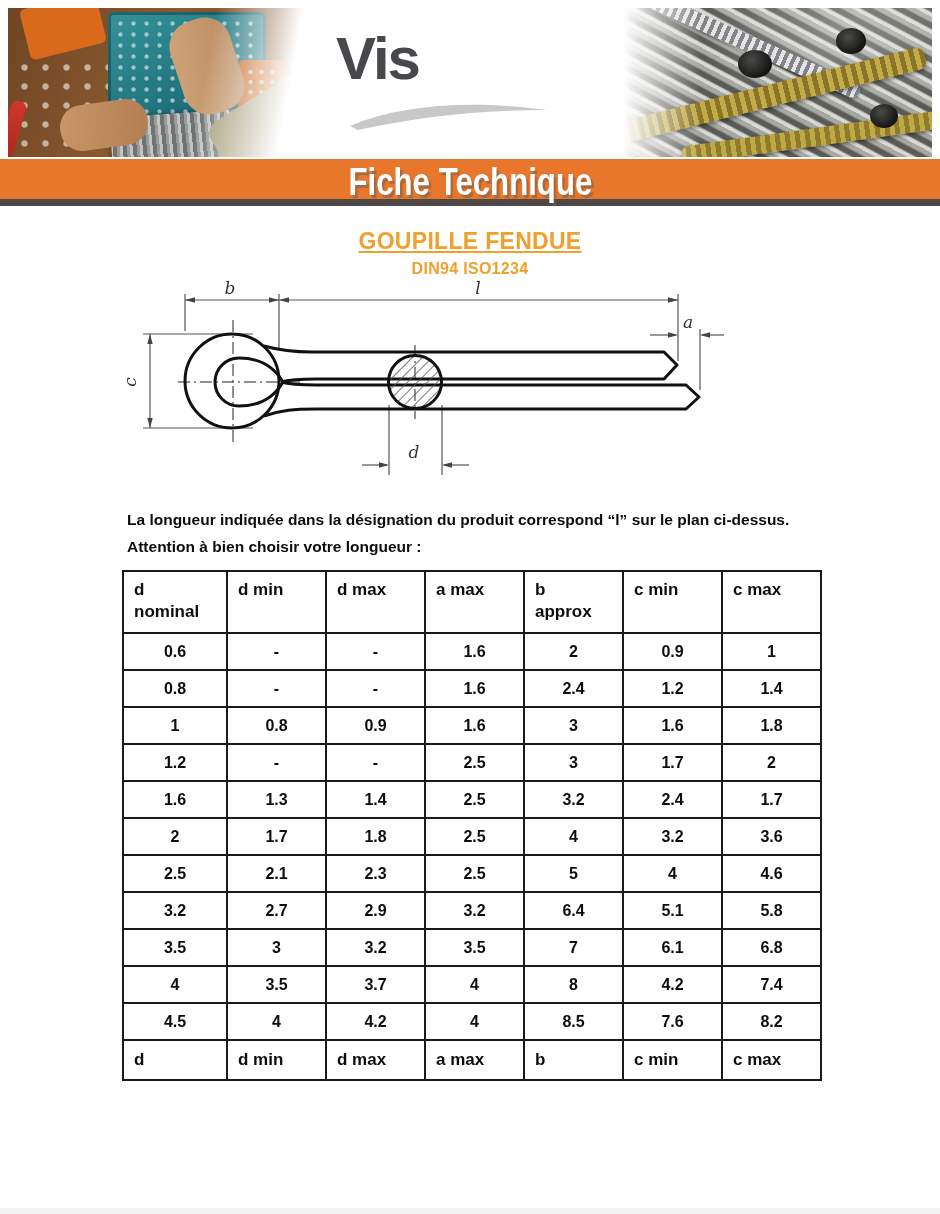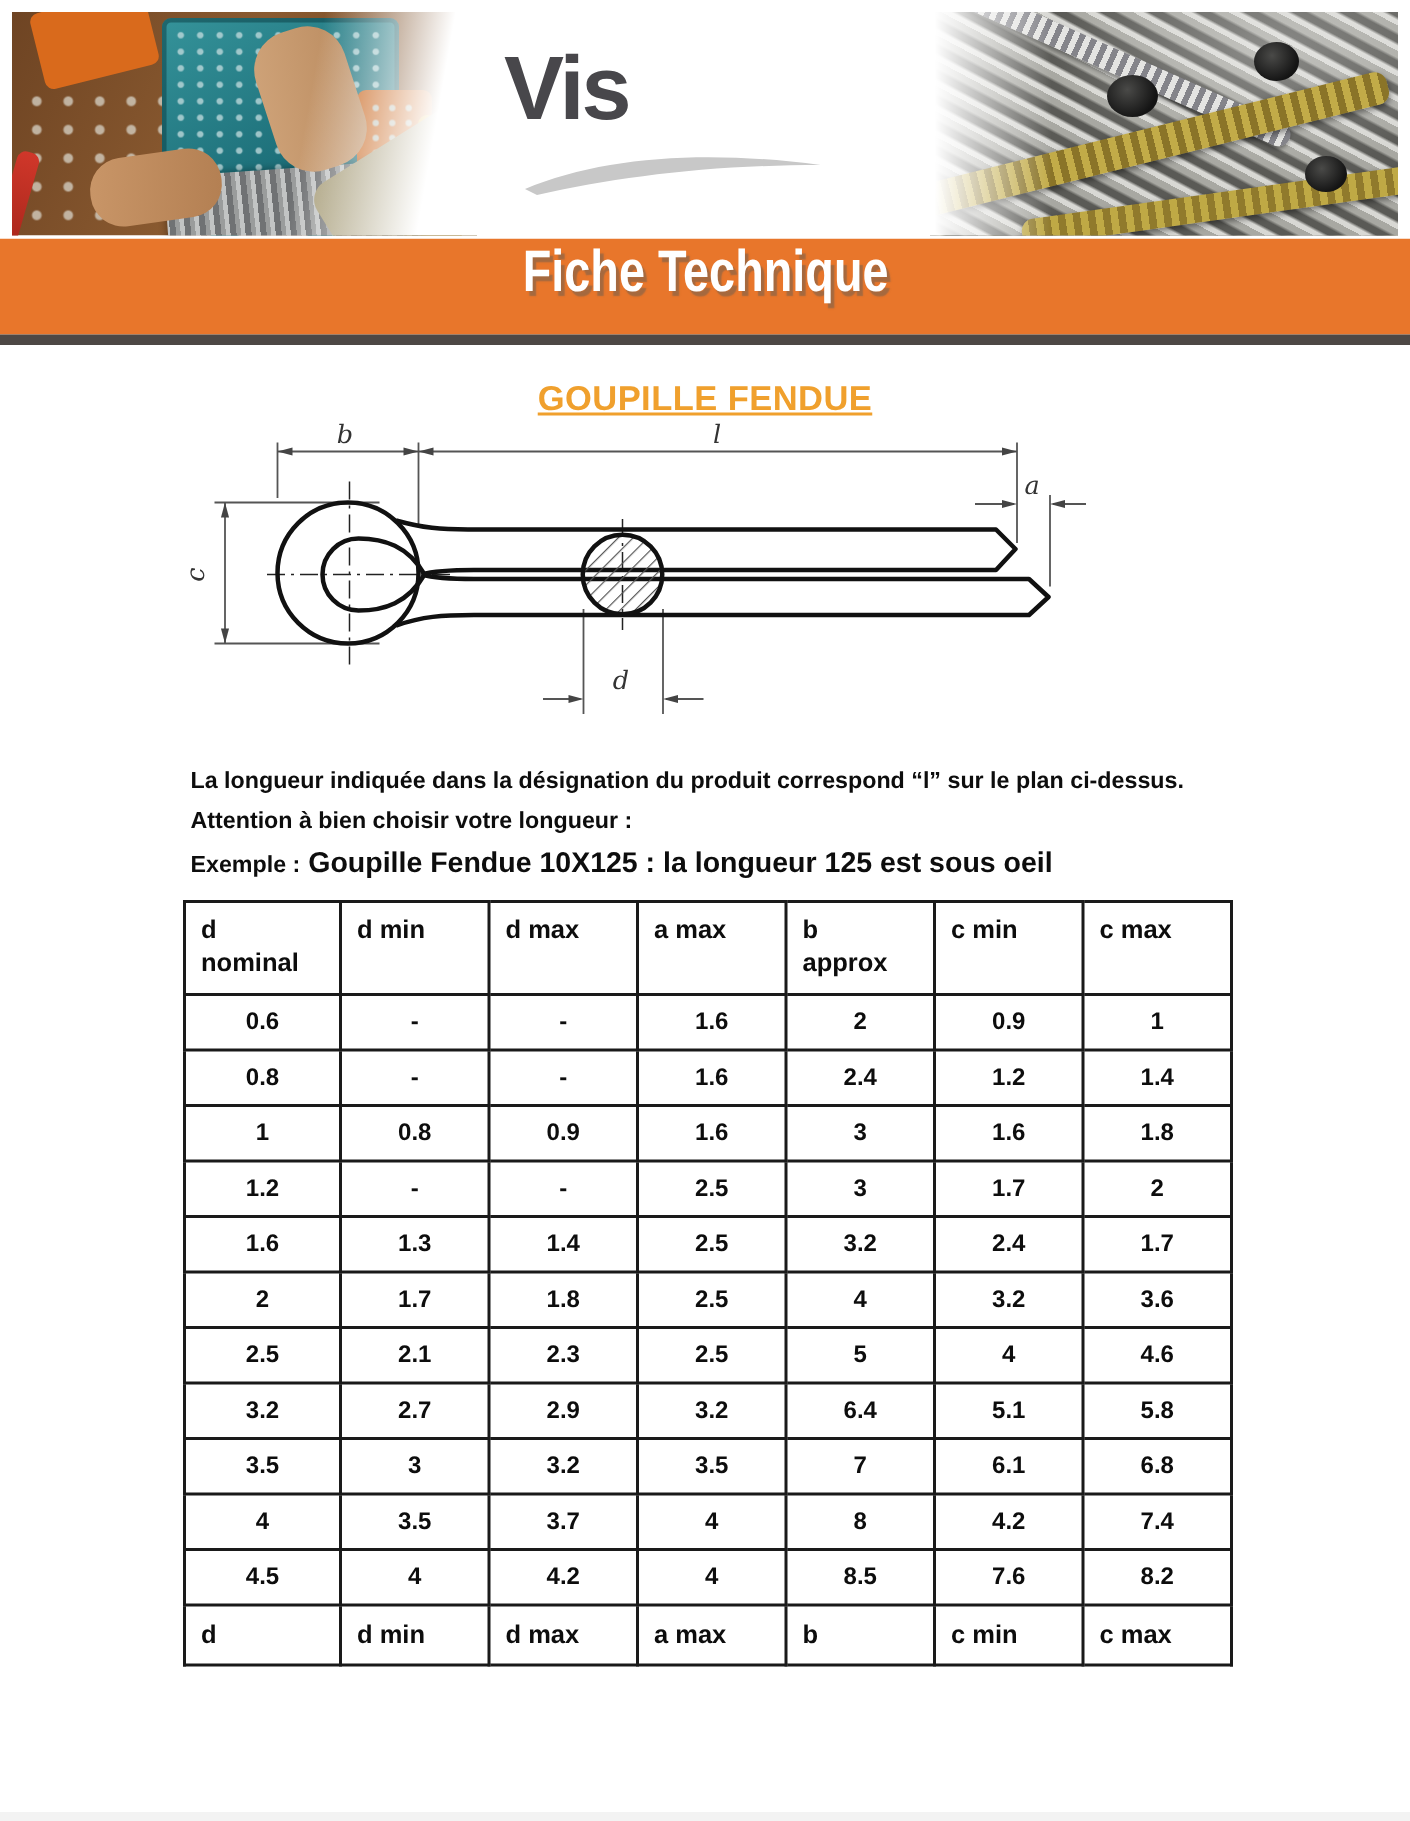--- a/index.html
+++ b/index.html
@@ -52,21 +52,21 @@
   .screw-head3{left:250px;top:96px;width:28px;height:24px;}
   .photo-right .fade{position:absolute;inset:0;background:linear-gradient(to right,#ffffff 1%,rgba(255,255,255,0) 26%);}
 
   .logo{position:absolute;left:336px;top:24px;width:300px;height:110px;text-align:left;}
   .logo-line{display:flex;align-items:flex-start;}
   .logo-vis{font-size:60px;font-weight:bold;color:var(--logo_gray);letter-spacing:-2px;}
   .logo-express{font-size:41px;font-weight:bold;font-style:italic;color:var(--logo_orange);letter-spacing:-1px;}
   .logo-swoosh{position:absolute;left:6px;top:72px;}
 
   
-  .banner{height:64px;background:var(--accent_orange);text-align:center;overflow:visible;}
+  .banner{height:40px;background:var(--accent_orange);text-align:center;overflow:visible;}
   .banner-text{display:inline-block;color:#fff;font-weight:bold;font-size:39px;line-height:46px;
      transform:scaleX(.8);letter-spacing:0px;text-shadow:3px 3px 1px rgba(110,95,80,.55);}
   .dark-bar{height:7px;background:var(--bar_gray);}
 
   
   .title-block{margin-top:22px;text-align:center;color:var(--title_orange);font-weight:bold;}
   .title-l1{font-size:23px;letter-spacing:.3px;text-decoration:underline;}
   .title-l2{font-size:16px;margin-top:5px;letter-spacing:.3px;}
 
   
@@ -139,20 +139,21 @@
     </div>
   </div>
 
   <div class="banner">
     <span class="banner-text">Fiche Technique</span>
   </div>
   <div class="dark-bar"></div>
 
   <div class="title-block">
     <div class="title-l1">GOUPILLE FENDUE</div>
+    <div class="title-l2">DIN94 ISO1234</div>
   </div>
 
   <div class="diagram">
     <svg width="644" height="218" viewBox="108 283 644 218">
       <defs>
         <pattern id="hatch" width="7" height="7" patternUnits="userSpaceOnUse" patternTransform="rotate(45)">
           <line x1="0" y1="0" x2="0" y2="7" stroke="#555" stroke-width="1.6"></line>
         </pattern>
       </defs>
 
@@ -203,21 +204,20 @@
         <path d="M 264 349 C 282 354 294 355 312 355 H 664 L 677 368 L 664 382 H 316 C 300 382 288 383 281 385"></path>
         <path d="M 281 385 C 288 387 300 388 316 388 H 686 L 699 400 L 686 412 H 316 C 294 412 282 413 264 419"></path>
         <circle cx="415" cy="385" r="26.5" fill="url(#hatch)"></circle>
       </g>
     </svg>
   </div>
 
   <div class="note">
     <p>La longueur indiquée dans la désignation du produit correspond “l” sur le plan ci-dessus.</p>
     <p>Attention à bien choisir votre longueur :</p>
-    <p class="example"><span class="ex-prefix">Exemple :</span><span class="ex-text"> Goupille Fendue 10X125 : la longueur 125 est sous oeil</span></p>
   </div>
 
   <table class="spec">
     <thead>
       <tr id="spec-head-row">
           <th>d
 nominal</th>
           <th>d min</th>
           <th>d max</th>
           <th>a max</th>

